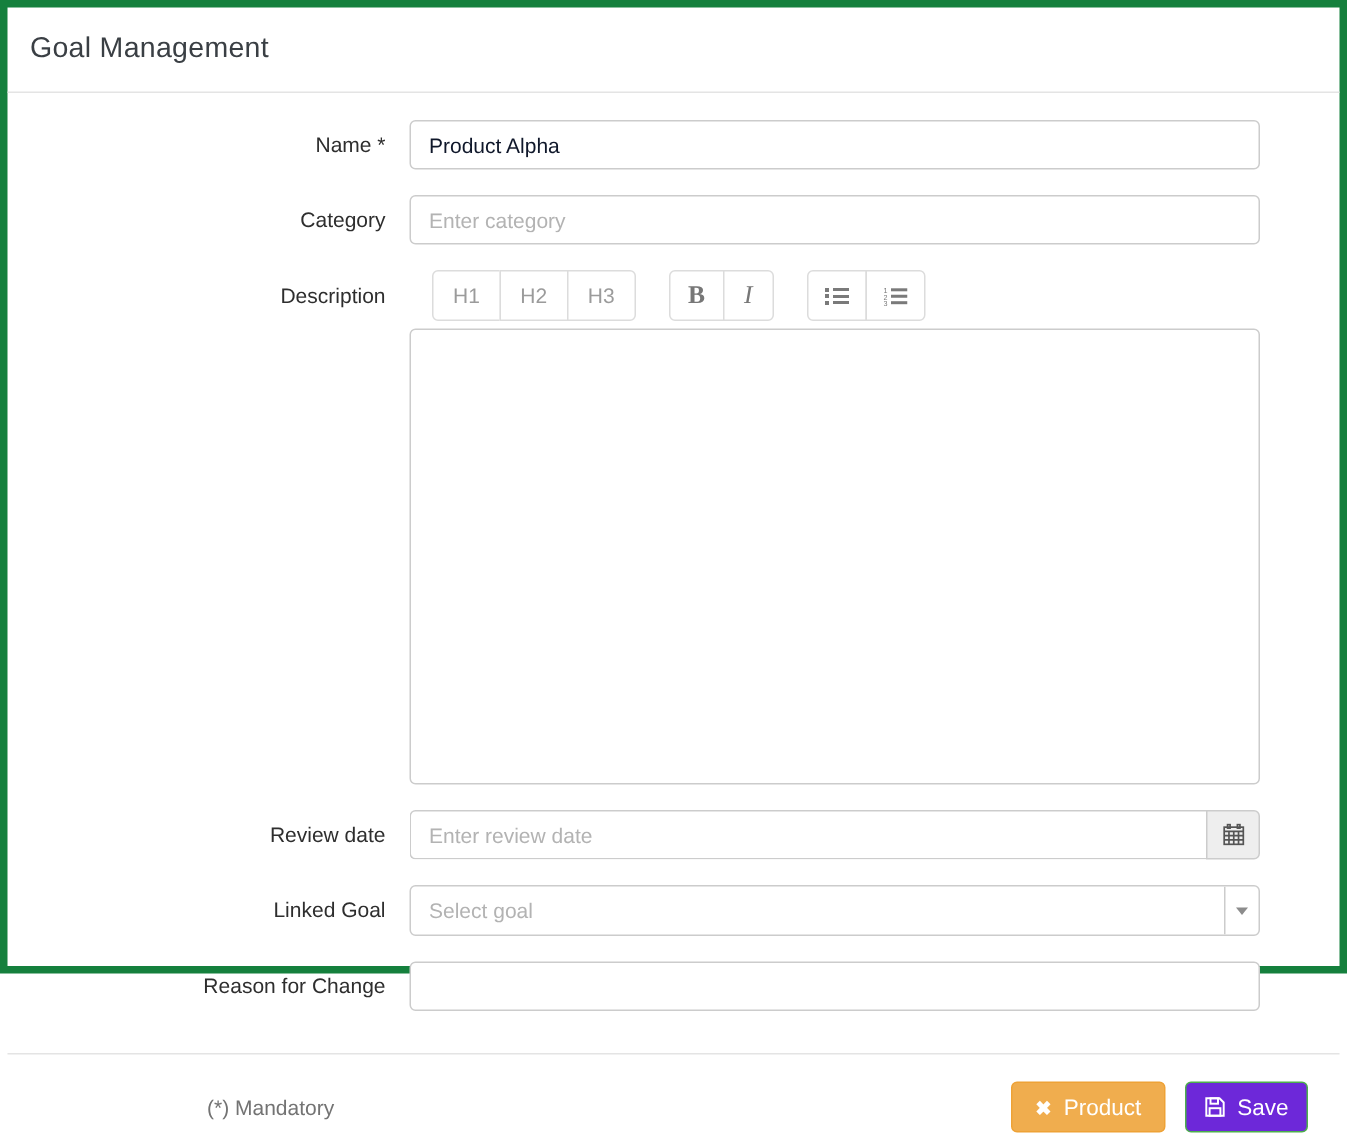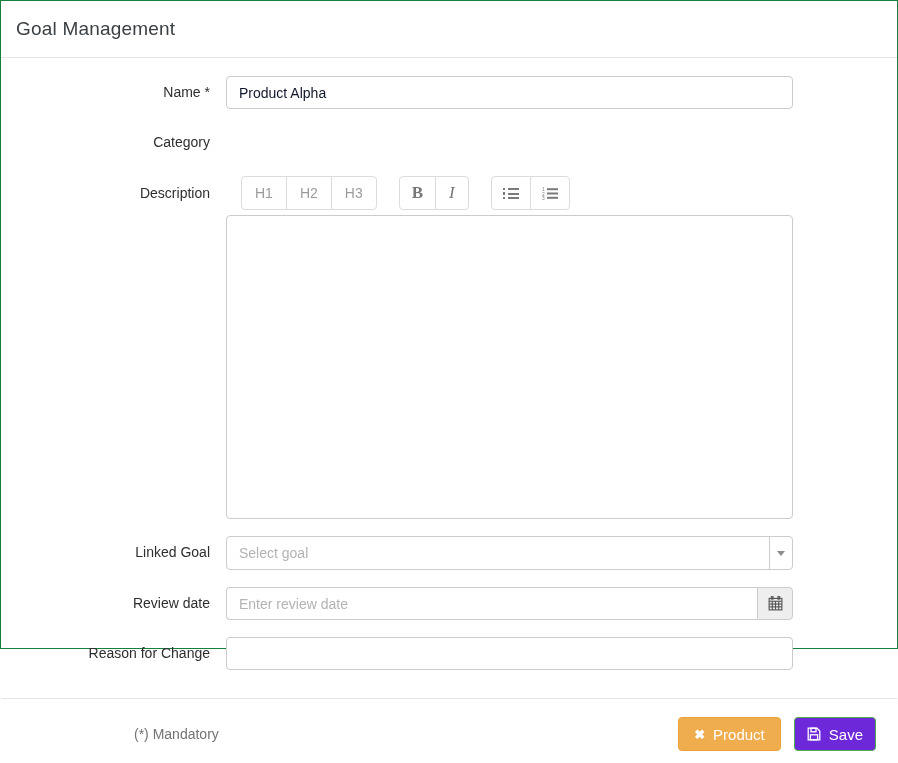--- a/index.html
+++ b/index.html
@@ -6,38 +6,38 @@
   html, body { background: #fff; }
   body {
     width: 898px; height: 763px;
     font-family: "Liberation Sans", sans-serif;
     color: #333;
     overflow: hidden;
   }
   .page {
     width: 898px; height: 649px;
     background: #fff;
-    border: 1px solid #15803d;
+    border: 5px solid #15803d;
   }
   
   .panel-header {
     height: 57px;
     padding: 0 15px;
     border-bottom: 1px solid #e4e4e4;
     display: flex; align-items: center;
   }
   .panel-title {
     font-size: 19px;
     font-weight: 400;
     color: #3a3f44;
     letter-spacing: .2px;
   }
   
   .form-area { padding-top: 18px; }
-  .form-row { display: flex; margin-bottom: 17px; }
+  .form-row { display: flex; margin-bottom: 17px; padding-left: 43px; }
   .lbl {
     width: 225px;
     padding-right: 16px;
     text-align: right;
     font-size: 14px;
     color: #2e2e2e;
     line-height: 33px;
     flex: none;
   }
   .lbl.tall { line-height: 34px; }
@@ -174,20 +174,23 @@
 
     <div class="form-row">
       <label class="lbl">Name *</label>
       <div class="ctl">
         <input class="txt" type="text" value="Product Alpha" style="">
       </div>
     </div>
 
     <div class="form-row">
       <label class="lbl">Category</label>
+      <div class="ctl">
+        <input class="txt" type="text" placeholder="Enter category" style="">
+      </div>
     </div>
 
     <div class="form-row">
       <label class="lbl tall">Description</label>
       <div class="ctl">
         <div class="editor-toolbar">
           <div class="btn-group">
             <button class="tb">H1</button>
             <button class="tb">H2</button>
             <button class="tb">H3</button>
@@ -217,48 +220,48 @@
                 <rect x="5" y="9.8" width="11" height="2" fill="#7a7a7a"></rect>
               </svg>
             </button>
           </div>
         </div>
         <div class="editor-body"></div>
       </div>
     </div>
 
     <div class="form-row">
-      <label class="lbl">Linked Goal</label>
-      <div class="ctl">
-        <div class="sel">
-          <span class="sel-text">Select goal</span>
-          <span class="sel-arrow-box">
-            <span class="caret"></span>
-          </span>
-        </div>
-      </div>
-    </div>
-
-    <div class="form-row">
       <label class="lbl">Review date</label>
       <div class="ctl">
         <div class="input-group">
           <input class="txt" type="text" placeholder="Enter review date" style="">
           <span class="addon">
             <svg width="15" height="15" viewBox="0 0 16 16" fill="none" stroke="#555" stroke-width="1.2">
               <rect x="3.6" y="0.7" width="1.8" height="2.6"></rect>
               <rect x="10.6" y="0.7" width="1.8" height="2.6"></rect>
               <rect x="1.2" y="2.6" width="13.6" height="12.2"></rect>
               <line x1="1.2" y1="5.6" x2="14.8" y2="5.6"></line>
               <line x1="4.6" y1="5.6" x2="4.6" y2="14.8"></line>
               <line x1="8" y1="5.6" x2="8" y2="14.8"></line>
               <line x1="11.4" y1="5.6" x2="11.4" y2="14.8"></line>
               <line x1="1.2" y1="8.6" x2="14.8" y2="8.6"></line>
               <line x1="1.2" y1="11.6" x2="14.8" y2="11.6"></line>
             </svg>
+          </span>
+        </div>
+      </div>
+    </div>
+
+    <div class="form-row">
+      <label class="lbl">Linked Goal</label>
+      <div class="ctl">
+        <div class="sel">
+          <span class="sel-text">Select goal</span>
+          <span class="sel-arrow-box">
+            <span class="caret"></span>
           </span>
         </div>
       </div>
     </div>
 
     <div class="form-row">
       <label class="lbl">Reason for Change</label>
       <div class="ctl">
         <input class="txt" type="text" value="" style="">
       </div>

